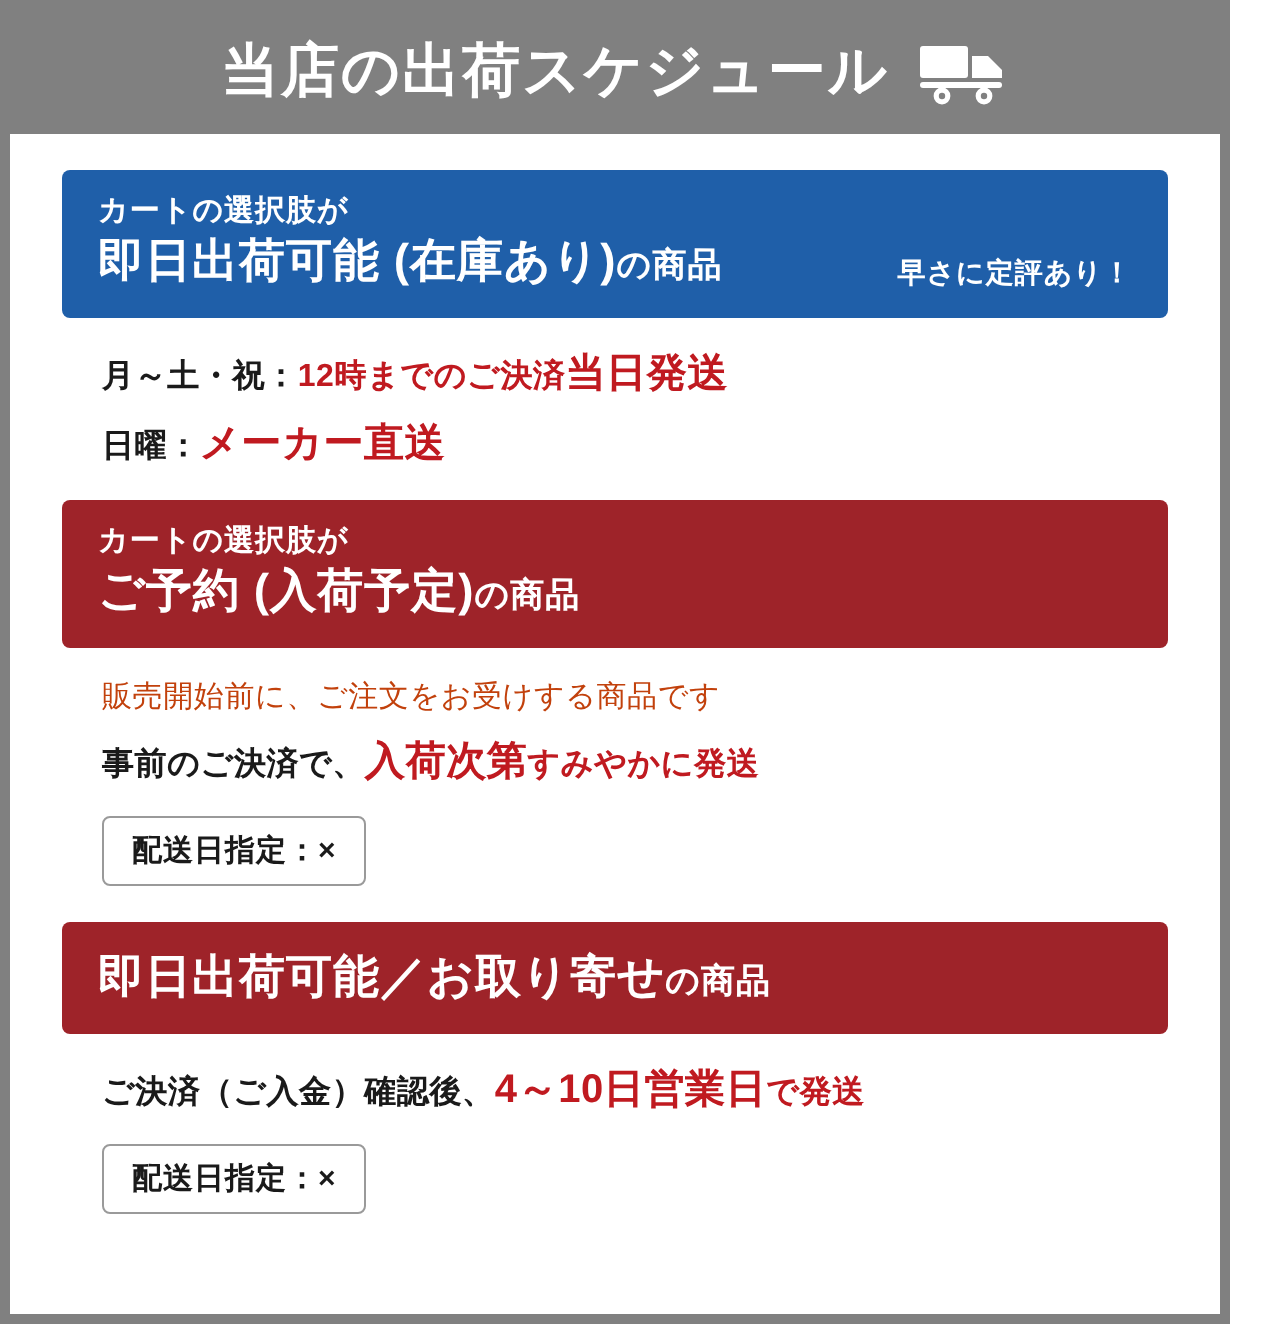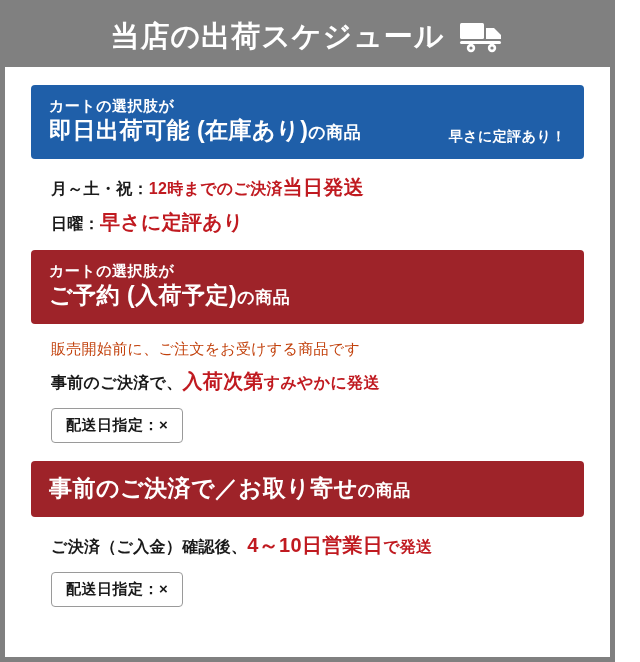--- a/index.html
+++ b/index.html
@@ -185,21 +185,21 @@
           </div>
         </div>
         <div class="banner-note">早さに定評あり！</div>
       </div>
 
       <div class="details">
         <div class="detail-line">
           <span>月～土・祝：</span><span class="emph-small">12時までのご決済</span><span></span><span class="emph">当日発送</span>
         </div>
         <div class="detail-line">
-          <span>日曜：</span><span class="emph">早さに定評あり</span>
+          <span>日曜：</span><span class="emph">メーカー直送</span>
         </div>
       </div>
     </div>
 
     <div class="section">
       <div class="banner banner-red">
         <div class="banner-stack">
           <div class="banner-small">カートの選択肢が</div>
           <div class="banner-large">
             <span>ご予約 (入荷予定)</span><span class="suffix">の商品</span>
@@ -217,21 +217,21 @@
         <div class="tag-box">配送日指定：×</div>
       </div>
     </div>
 
     <div class="gap-s"></div>
 
     <div class="section">
       <div class="banner banner-red banner-single">
         <div class="banner-stack">
           <div class="banner-large">
-            <span>事前のご決済で／お取り寄せ</span><span class="suffix">の商品</span>
+            <span>即日出荷可能／お取り寄せ</span><span class="suffix">の商品</span>
           </div>
         </div>
       </div>
 
       <div class="details">
         <div class="detail-line">
           <span>ご決済（ご入金）確認後、</span><span class="emph">4～10日営業日</span><span class="emph-small">で発送</span>
         </div>
         <div class="tag-box">配送日指定：×</div>
       </div>

